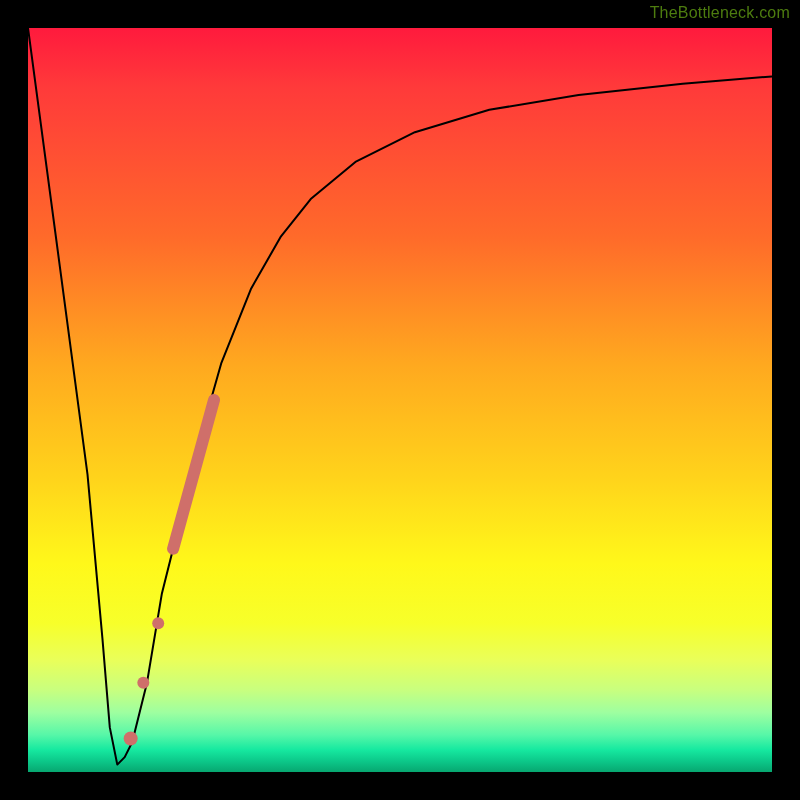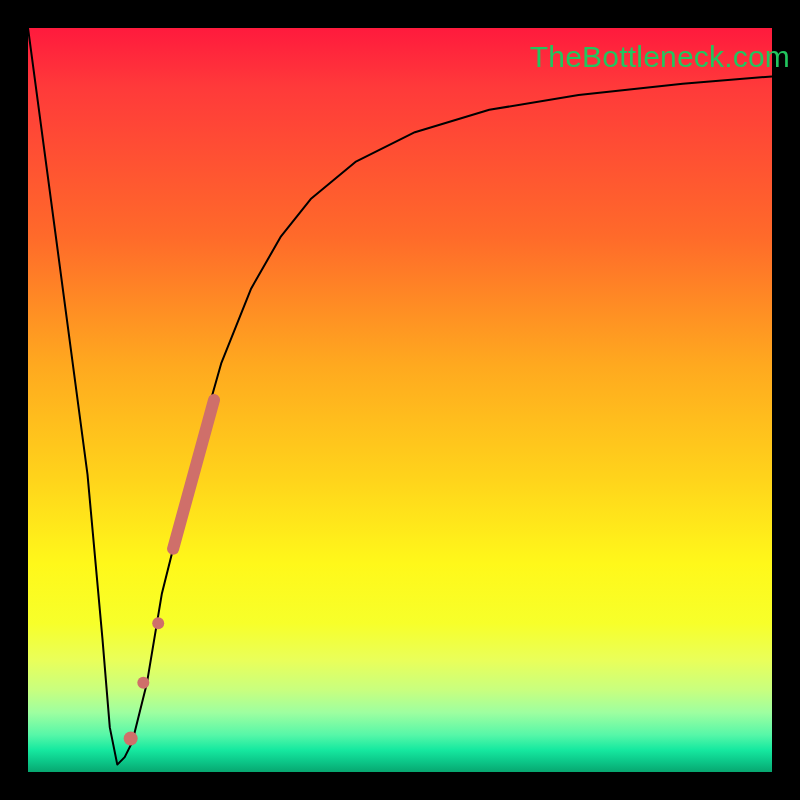--- a/index.html
+++ b/index.html
@@ -47,25 +47,24 @@
     );
   }
   .curve {
     position: absolute;
     inset: 0;
   }
   .watermark {
     position: absolute;
     top: 4px;
     right: 10px;
-    color: #22c55e;
-    font-size: 30px;
+    color: #4d7c0f;
+    font-size: 16px;
     letter-spacing: 0.2px;
     font-weight: 500;
-    margin-top: 36px;
   }
 </style>
 </head>
 <body>
 
 <div class="frame">
   <div class="plot">
     <div class="gradient"></div>
     <svg class="curve" viewBox="0 0 744 744" preserveAspectRatio="none">
       <g id="curve-layer">

